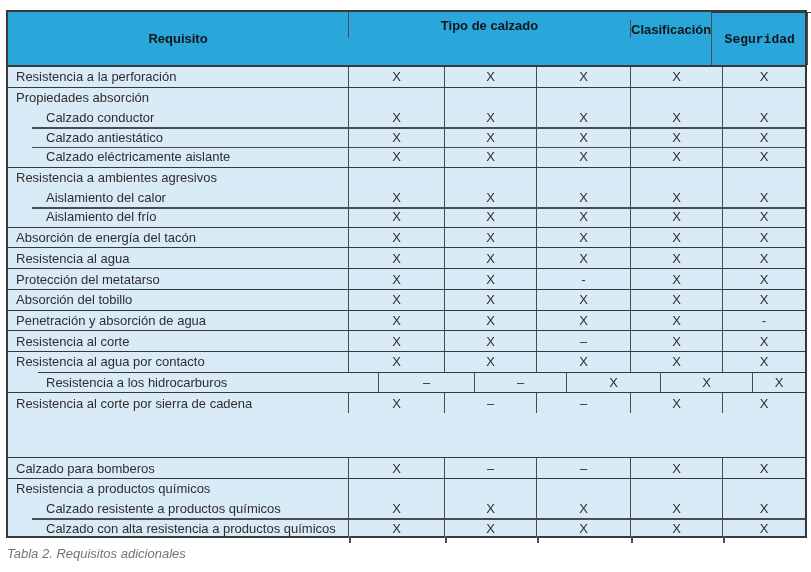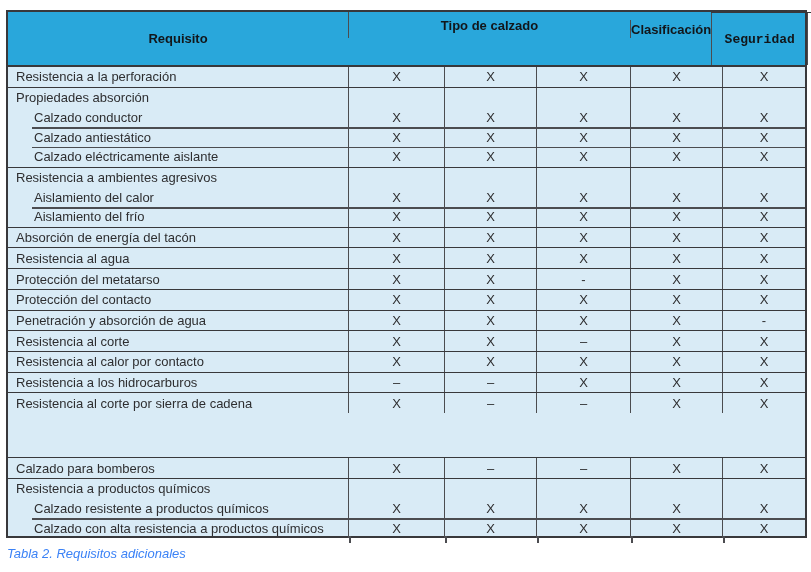--- a/index.html
+++ b/index.html
@@ -55,33 +55,33 @@
   .row{flex:1;display:flex;position:relative;min-height:0;}
   .row.divider::before{
     content:"";position:absolute;left:24px;right:0;top:0;height:1.5px;
     background:var(--line-minor);z-index:2;
   }
   .cell{
     display:flex;align-items:center;box-sizing:border-box;min-width:0;
     white-space:nowrap;overflow:hidden;
   }
   .c0{width:340px;padding-left:8px;}
-  .c0.ind{padding-left:26px;}
+  .c0.ind{padding-left:38px;}
   .mark{justify-content:center;}
   .c1{width:96px;}.c2{width:92px;}.c3{width:94px;}.c4{width:92px;}.c5{flex:1;}
   .mark{border-left:1.5px solid var(--line-minor);}
   
   .overshoot{
     position:absolute;top:100%;width:1.5px;height:7px;
     background:var(--line-minor);
   }
   
   .caption{
     position:absolute;left:7px;top:546px;font-size:13px;font-style:italic;
-    color:#3b82f6;
+    color:#737373;
   }
 </style>
 </head>
 <body>
 
 <div class="table-wrap">
   <div class="thead">
     <div class="req-cell">Requisito</div>
     <div class="head-right">
       <div class="group-row">
@@ -193,21 +193,21 @@
           <div class="cell c0">Protección del metatarso</div>
           <div class="cell mark c1">X</div>
           <div class="cell mark c2">X</div>
           <div class="cell mark c3">-</div>
           <div class="cell mark c4">X</div>
           <div class="cell mark c5">X</div>
         </div>
       </div>
       <div class="section" style="flex-grow: 1;">
         <div class="row">
-          <div class="cell c0">Protección del contacto</div>
+          <div class="cell c0">Absorción del tobillo</div>
           <div class="cell mark c1">X</div>
           <div class="cell mark c2">X</div>
           <div class="cell mark c3">X</div>
           <div class="cell mark c4">X</div>
           <div class="cell mark c5">X</div>
         </div>
       </div>
       <div class="section" style="flex-grow: 1;">
         <div class="row">
           <div class="cell c0">Penetración y absorción de agua</div>
@@ -223,29 +223,29 @@
           <div class="cell c0">Resistencia al corte</div>
           <div class="cell mark c1">X</div>
           <div class="cell mark c2">X</div>
           <div class="cell mark c3">–</div>
           <div class="cell mark c4">X</div>
           <div class="cell mark c5">X</div>
         </div>
       </div>
       <div class="section" style="flex-grow: 1;">
         <div class="row">
-          <div class="cell c0">Resistencia al calor por contacto</div>
-          <div class="cell mark c1">X</div>
-          <div class="cell mark c2">X</div>
-          <div class="cell mark c3">X</div>
-          <div class="cell mark c4">X</div>
-          <div class="cell mark c5">X</div>
-        </div>
-      </div>
-      <div class="section" style="flex-grow: 1;">
+          <div class="cell c0">Resistencia al agua por contacto</div>
+          <div class="cell mark c1">X</div>
+          <div class="cell mark c2">X</div>
+          <div class="cell mark c3">X</div>
+          <div class="cell mark c4">X</div>
+          <div class="cell mark c5">X</div>
+        </div>
+      </div>
+      <div class="section" style="flex-grow: 1; margin-left: 30px;">
         <div class="row">
           <div class="cell c0">Resistencia a los hidrocarburos</div>
           <div class="cell mark c1">–</div>
           <div class="cell mark c2">–</div>
           <div class="cell mark c3">X</div>
           <div class="cell mark c4">X</div>
           <div class="cell mark c5">X</div>
         </div>
       </div>
       <div class="section" style="flex-grow: 1;">

